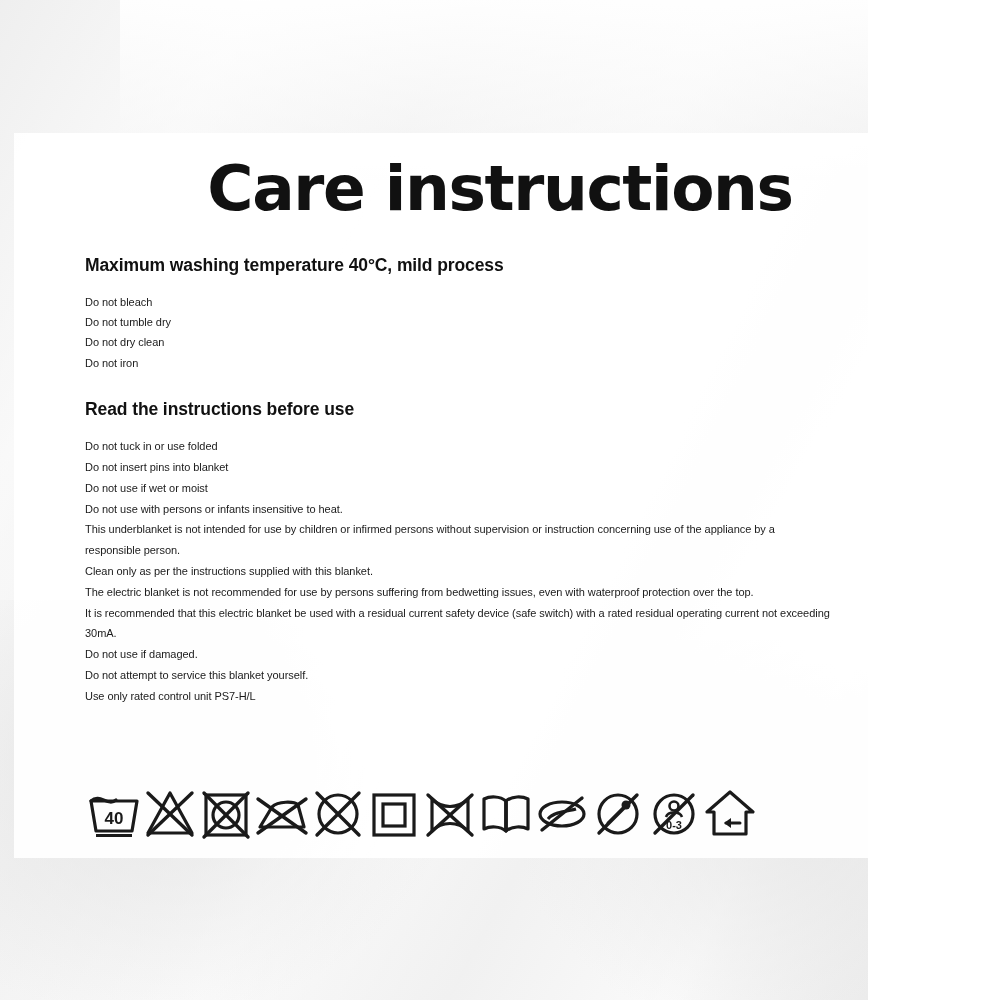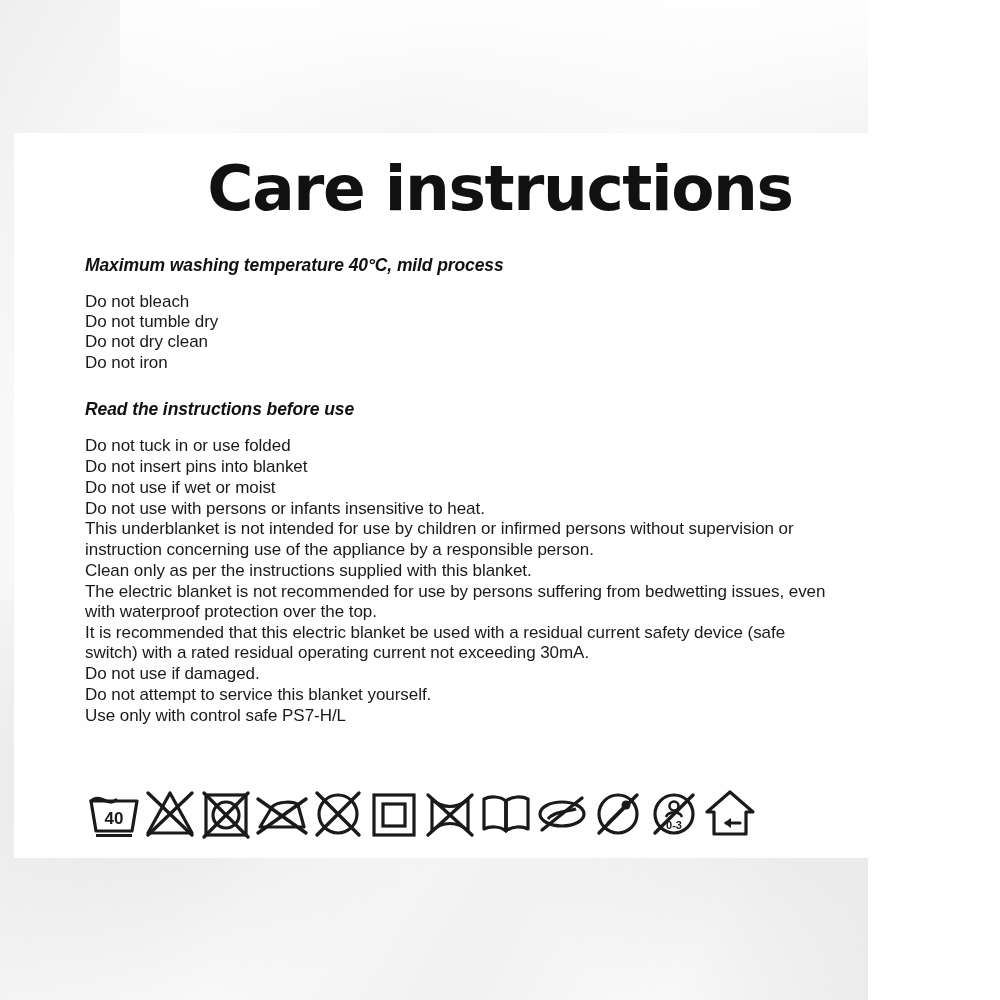--- a/index.html
+++ b/index.html
@@ -81,35 +81,34 @@
     top: 122px;
     right: 60px;
   }
 
   .heading {
     font-size: 17.5px;
     font-weight: 700;
     color: #111111;
     margin: 0 0 16px 0;
     letter-spacing: -0.1px;
-    font-style: italic;
   }
 
   .heading.second {
     margin-top: 26px;
   }
 
   .lines {
     margin: 0;
     padding: 0;
     list-style: none;
   }
 
   .lines li {
-    font-size: 17px;
+    font-size: 11px;
     line-height: 20.4px;
     color: #1a1a1a;
     margin: 0 0 0 0;
     padding: 0;
     letter-spacing: -0.05px;
   }
 
   .lines.block-1 li { line-height: 20.2px; }
   .lines.block-2 li { margin-bottom: 0.5px; }
 
@@ -167,21 +166,21 @@
           <li>Do not tuck in or use folded</li>
           <li>Do not insert pins into blanket</li>
           <li>Do not use if wet or moist</li>
           <li>Do not use with persons or infants insensitive to heat.</li>
           <li class="wrap">This underblanket is not intended for use by children or infirmed persons without supervision or instruction concerning use of the appliance by a responsible person.</li>
           <li>Clean only as per the instructions supplied with this blanket.</li>
           <li class="wrap">The electric blanket is not recommended for use by persons suffering from bedwetting issues, even with waterproof protection over the top.</li>
           <li class="wrap">It is recommended that this electric blanket be used with a residual current safety device (safe switch) with a rated residual operating current not exceeding 30mA.</li>
           <li>Do not use if damaged.</li>
           <li>Do not attempt to service this blanket yourself.</li>
-          <li>Use only with control safe PS7-H/L</li>
+          <li>Use only rated control unit PS7-H/L</li>
         </ul>
 
       </div>
 
       <div class="symbols">
 
         <div class="sym">
           <svg viewBox="0 0 56 56">
             <path d="M5 16 H51 L46 46 H10 Z" fill="none" stroke="#1a1a1a" stroke-width="3.2" stroke-linejoin="round"></path>
             <path d="M5 16 C14 8, 22 22, 30 15" fill="none" stroke="#1a1a1a" stroke-width="3.2" stroke-linecap="round"></path>

